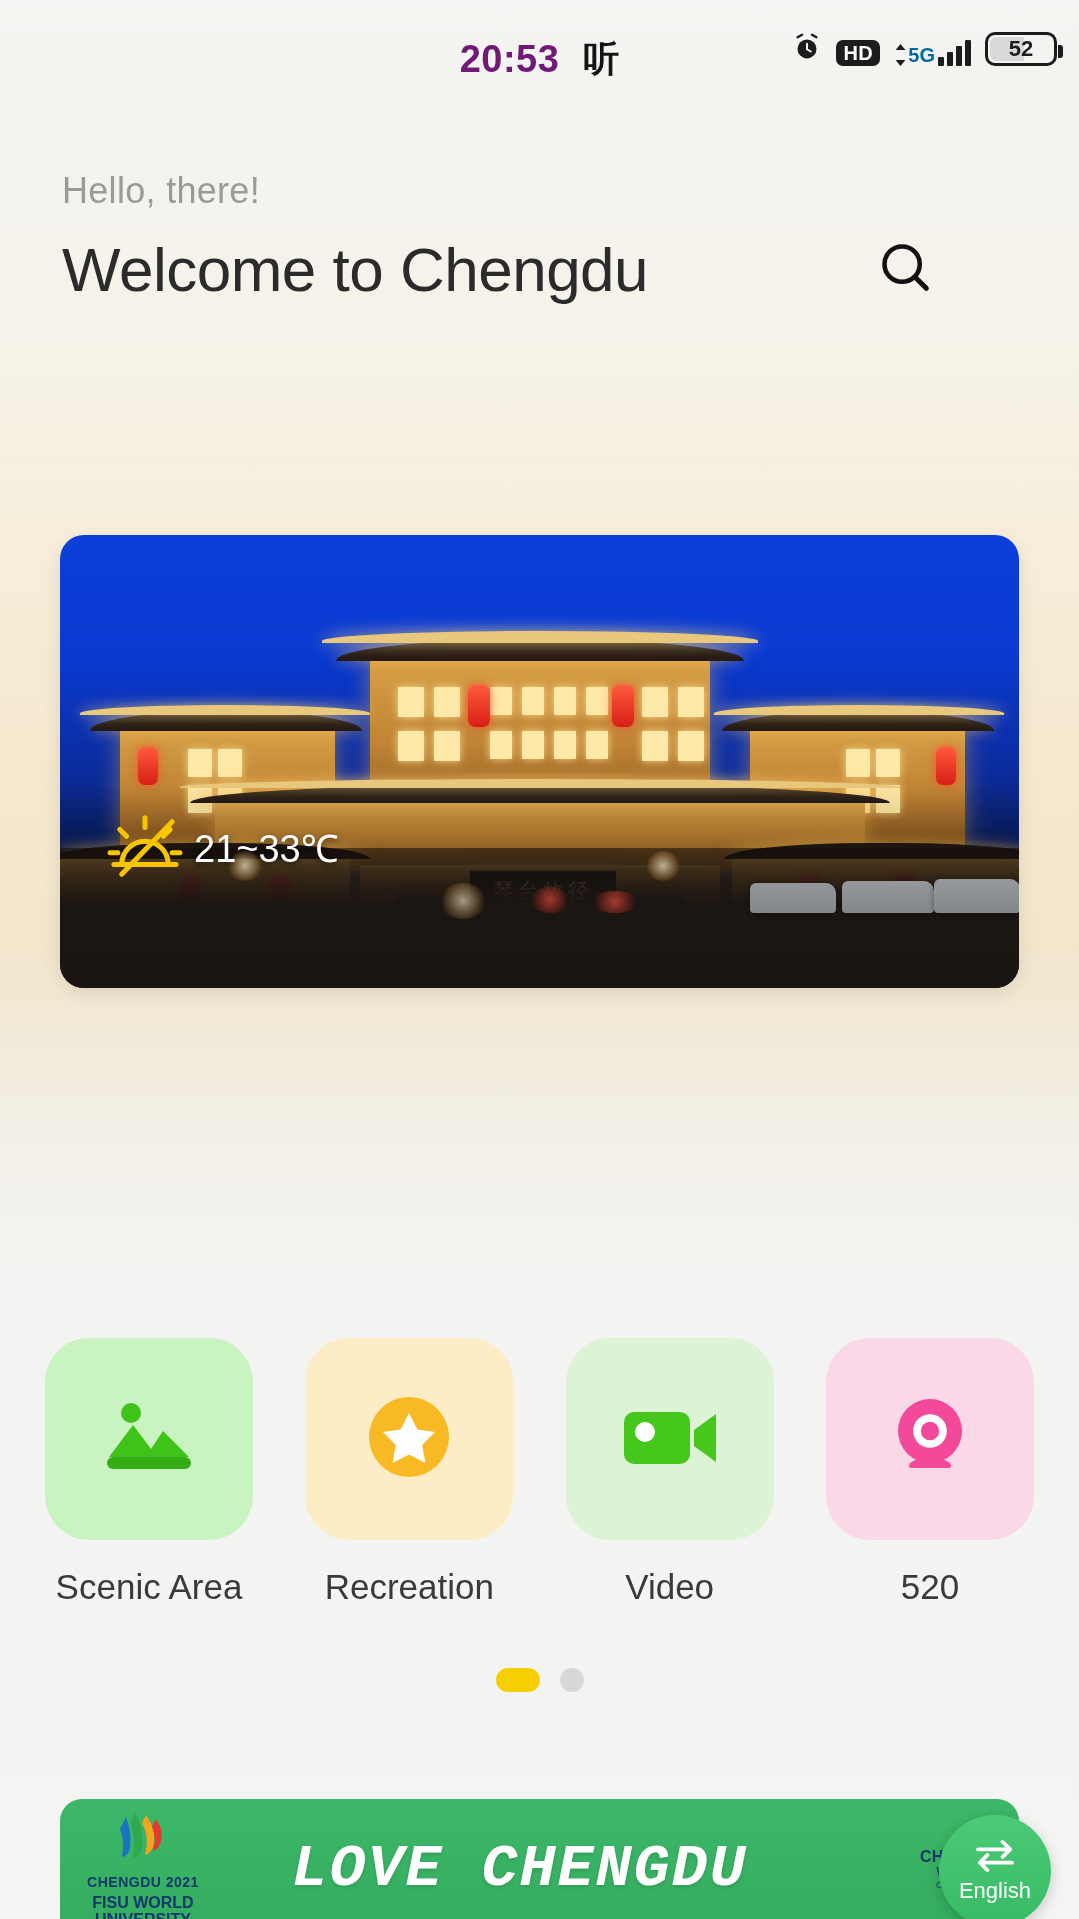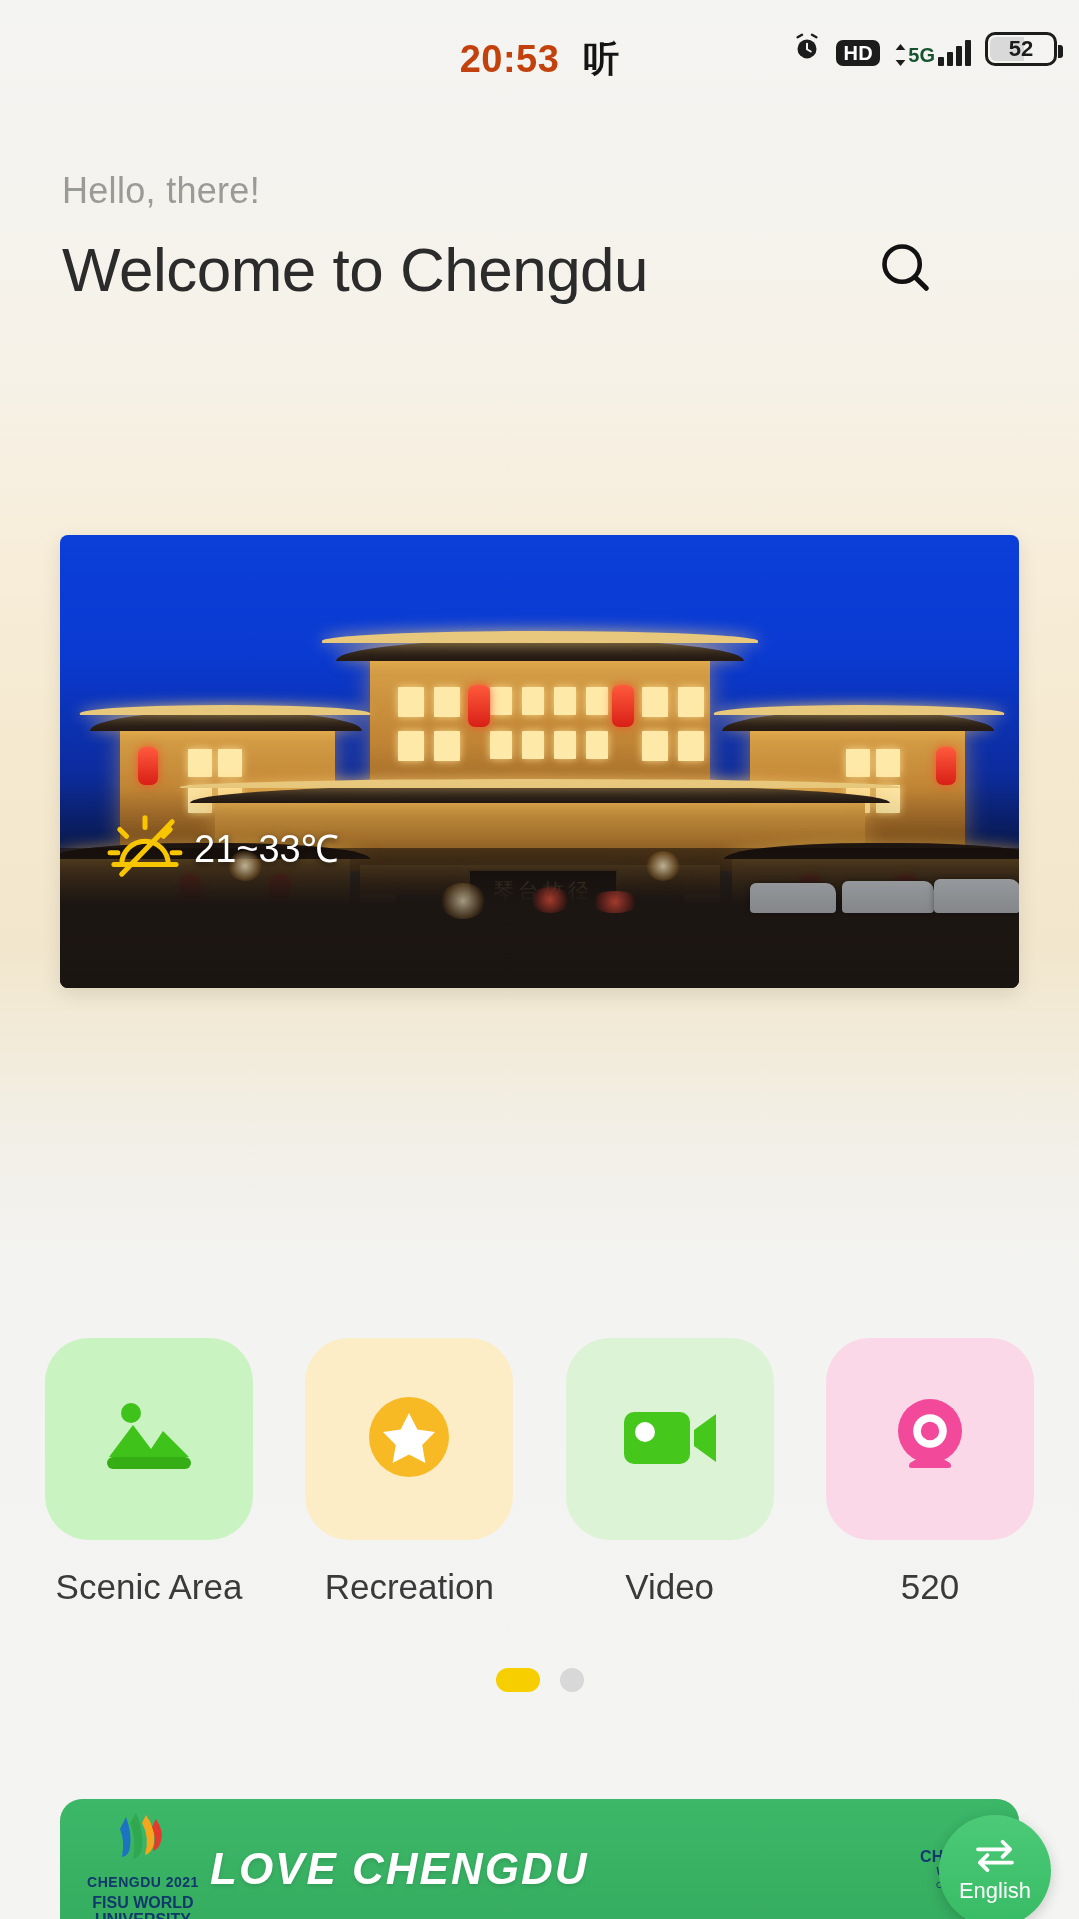--- a/index.html
+++ b/index.html
@@ -23,33 +23,33 @@
     position:relative;
   }
 
   
   .statusbar {
     position:absolute; top:0; left:0; width:1079px; height:118px;
     display:flex; align-items:center; justify-content:center;
     padding:0 38px;
   }
   .sb-center { display:flex; align-items:center; gap:24px; }
-  .sb-time { font-size:38px; font-weight:600; color:#c2410c; letter-spacing:0.5px; }
+  .sb-time { font-size:38px; font-weight:600; color:#701a75; letter-spacing:0.5px; }
   .sb-cn { font-size:36px; font-weight:600; color:#141414; }
   .sb-right {
     position:absolute; right:22px; top:32px;
     display:flex; align-items:flex-end; gap:14px;
   }
   .hd-badge {
     background:#1c1c1c; color:#fff; font-size:20px; font-weight:700;
     border-radius:7px; padding:3px 7px; line-height:1; letter-spacing:0.5px;
   }
   .net-group { display:flex; align-items:flex-end; gap:3px; }
   .net-top { display:flex; align-items:center; gap:1px; }
-  .fiveg { font-size:20px; font-weight:700; color:#14532d; line-height:1; }
+  .fiveg { font-size:20px; font-weight:700; color:#0369a1; line-height:1; }
   .bars { display:flex; align-items:flex-end; gap:3px; height:26px; }
   .bars i { display:block; width:6px; background:#1c1c1c; border-radius:1px; }
   .bars i:nth-child(1){height:9px;}
   .bars i:nth-child(2){height:14px;}
   .bars i:nth-child(3){height:20px;}
   .bars i:nth-child(4){height:26px;}
   .battery {
     position:relative; width:72px; height:34px; border:3px solid #1c1c1c;
     border-radius:10px; display:flex; align-items:center; justify-content:center;
   }
@@ -88,21 +88,21 @@
     position:absolute; left:5px; bottom:5px; width:15px; height:8px;
     background:#F5B014; border-radius:5px; transform:rotate(-13deg);
   }
   .cc-label { font-size:33px; font-weight:700; color:#FFFBEC; letter-spacing:1px; }
   .cc-chev { font-size:28px; color:#FFFBEC; font-weight:400; margin-left:-2px; }
 
   
   .hero {
     position:absolute; top:535px; left:60px;
     width:959px; height:453px;
-    border-radius:8px; overflow:hidden;
+    border-radius:24px; overflow:hidden;
     box-shadow:0 6px 20px rgba(0,0,0,0.10);
   }
   .hero-sky {
     position:absolute; inset:0;
     background:linear-gradient(180deg,#0b3fd8 0%, #0a3ad2 26%, #0c2c9e 52%, #0a1d5c 70%, #1b1212 100%);
   }
   .roof {
     position:absolute; background:#241a14;
     box-shadow:0 0 14px rgba(255,200,90,0.55);
   }
@@ -184,22 +184,22 @@
     position:absolute; left:60px; top:1799px; width:959px; height:140px;
     background:linear-gradient(180deg,#3cb768 0%, #35ac5f 100%);
     border-radius:22px 22px 0 0; overflow:hidden;
     display:flex; align-items:center;
   }
   .fisu { width:150px; display:flex; flex-direction:column; align-items:center; gap:5px; padding-left:16px; }
   .fisu-mark { width:62px; height:60px; }
   .fisu-t1 { font-size:14px; font-weight:700; color:#10386b; letter-spacing:0.5px; }
   .fisu-t2 { font-size:16px; font-weight:700; color:#10386b; line-height:1.05; text-align:center; }
   .love {
-    flex:1; font-size:44px; font-weight:700; font-style:italic;
-    color:#ffffff; letter-spacing:2px; text-shadow:0 2px 4px rgba(0,0,0,.12);
+    flex:1; text-align:center; font-size:60px; font-weight:700; font-style:italic;
+    color:#ffffff; letter-spacing:2px; text-shadow:0 2px 4px rgba(0,0,0,.12);font-family:Liberation Mono, monospace;
   }
   .brand-right { width:190px; padding-right:18px; text-align:right; }
   .brand-t1 { font-size:16px; font-weight:700; color:#123a6d; }
   .brand-t2 { font-size:10px; font-weight:700; color:#123a6d; }
   .brand-t3 { font-size:9px; color:#123a6d; margin-top:3px; }
 
   .lang-fab {
     position:absolute; right:28px; top:1815px;
     width:112px; height:112px; border-radius:50%;
     background:linear-gradient(180deg,#4cca77 0%, #38bb65 100%);

